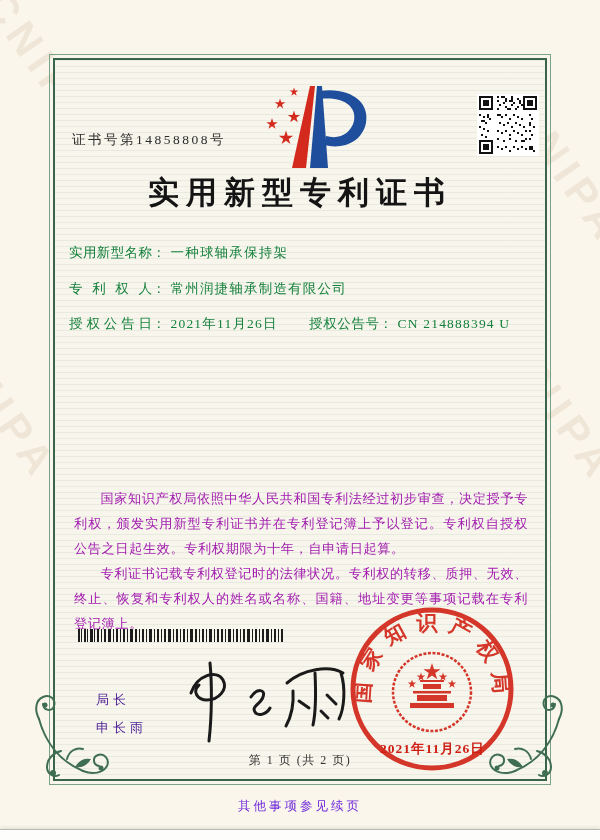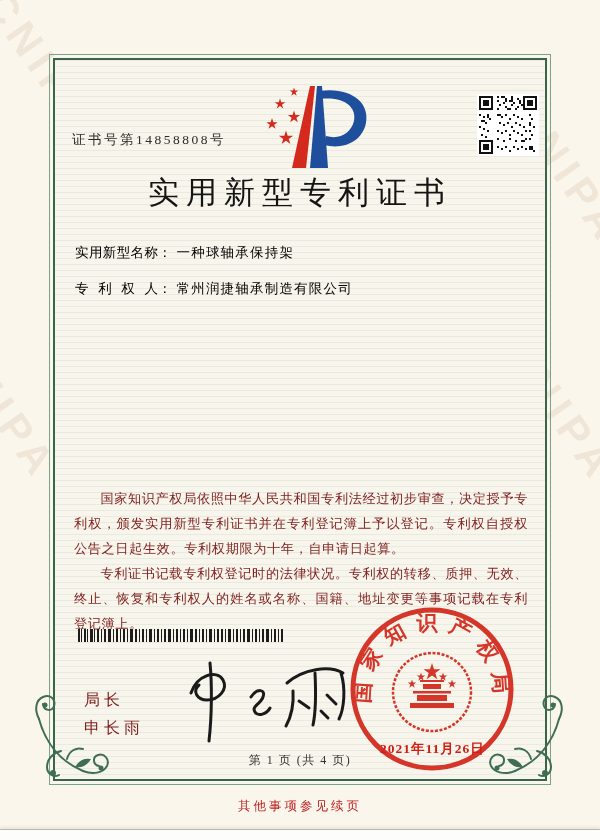--- a/index.html
+++ b/index.html
@@ -14,48 +14,48 @@
   .frame-inner{position:absolute;left:3px;top:3px;right:3px;bottom:3px;border:2px solid #39654c;
       background:repeating-linear-gradient(180deg, rgba(125,160,135,0.13) 0px, rgba(125,160,135,0.13) 1px,
                  transparent 1px, transparent 6px), #f8f6ec;}
   .corner{position:absolute;width:100px;height:100px;}
   .corner.bl{left:31px;top:689px;}
   .corner.br{left:467px;top:689px;transform:scaleX(-1);}
   
   .cert-no{position:absolute;left:72px;top:95px;font-size:13.5px;letter-spacing:2.5px;color:#2b2b2b;margin-top:36px;}
   .logo{position:absolute;left:248px;top:82px;width:132px;height:90px;}
   .qr{position:absolute;left:477px;top:94px;width:58px;height:58px;background:#fff;padding:2px;}
-  .title{position:absolute;left:0;top:172px;width:100%;text-align:center;font-size:31px;font-weight:normal;
+  .title{position:absolute;left:0;top:172px;width:100%;text-align:center;font-size:31px;font-weight:bold;
          letter-spacing:7px;color:#141414;}
   
-  .fields{position:absolute;left:75px;top:243px;width:455px;font-size:13.5px;color:#000000;}
+  .fields{position:absolute;left:69px;top:243px;width:455px;font-size:13.5px;color:#15803d;}
   .field-row{position:relative;height:35.5px;line-height:20px;white-space:nowrap;}
   .flabel{display:inline-block;width:83px;text-align:justify;text-align-last:justify;letter-spacing:0;}
   .fcolon{display:inline-block;margin-right:5px;}
   .fvalue{letter-spacing:1.2px;}
   .fgroup.right{position:absolute;left:240px;top:0;}
   .fgroup.right .flabel{width:70px;}
   
   .paras{position:absolute;left:74px;top:486px;width:454px;font-size:13.2px;line-height:25px;
-         text-align:justify;letter-spacing:0.6px;color:#7f1d1d;}
+         text-align:justify;letter-spacing:0.6px;color:#a21caf;}
   .paras p{margin:0;text-indent:2em;}
   
   .barcode{position:absolute;left:78px;top:629px;width:206px;height:13px;}
   
-  .director{position:absolute;left:84px;top:686px;font-size:16px;letter-spacing:4px;color:#7f1d1d;}
+  .director{position:absolute;left:96px;top:686px;font-size:13px;letter-spacing:4px;color:#4c1d95;}
   .director div{line-height:28px;}
   .signature{position:absolute;left:165px;top:653px;width:200px;height:95px;}
   
   .seal{position:absolute;left:347px;top:604px;width:170px;height:170px;opacity:0.92;}
   .seal-date{position:absolute;left:350px;top:740px;width:165px;text-align:center;color:#cf1e14;
              font-weight:bold;font-size:13.5px;letter-spacing:1px;}
   .page-info{position:absolute;left:0;top:752px;width:100%;text-align:center;font-size:12px;
              letter-spacing:1.5px;color:#333;}
   .footer-note{position:absolute;left:0;top:798px;width:100%;text-align:center;font-size:12.5px;
-               letter-spacing:3px;color:#b91c1c;}
+               letter-spacing:3px;color:#6d28d9;}
   .scan-strip{position:absolute;left:0;bottom:0;width:100%;height:10px;background:#fdfdfb;
               border-top:1px solid #b9b9b2;box-shadow:0 -2px 3px rgba(0,0,0,0.07);}
 </style>
 </head>
 <body>
 
 <div class="page">
 
   <div class="wm" style="left:14px;top:-18px;">CNIPA</div>
   <div class="wm" style="left:540px;top:92px;">CNIPA</div>
@@ -143,20 +143,28 @@
   </svg>
 
   <div class="title">实用新型专利证书</div>
 
   <div class="fields">
     <div class="field-row">
       <span class="flabel">实用新型名称</span><span class="fcolon">：</span><span class="fvalue">一种球轴承保持架</span>
     </div>
     <div class="field-row">
       <span class="flabel">专利权人</span><span class="fcolon">：</span><span class="fvalue">常州润捷轴承制造有限公司</span>
+    </div>
+    <div class="field-row double">
+      <span class="fgroup">
+        <span class="flabel">授权公告日</span><span class="fcolon">：</span><span class="fvalue">2021年11月26日</span>
+      </span>
+      <span class="fgroup right">
+        <span class="flabel">授权公告号</span><span class="fcolon">：</span><span class="fvalue">CN 214888394 U</span>
+      </span>
     </div>
   </div>
 
   <div class="paras">
     <p>国家知识产权局依照中华人民共和国专利法经过初步审查，决定授予专利权，颁发实用新型专利证书并在专利登记簿上予以登记。专利权自授权公告之日起生效。专利权期限为十年，自申请日起算。</p>
     <p>专利证书记载专利权登记时的法律状况。专利权的转移、质押、无效、终止、恢复和专利权人的姓名或名称、国籍、地址变更等事项记载在专利登记簿上。</p>
   </div>
 
   <svg class="barcode" viewBox="0 0 206 13" preserveAspectRatio="none" shape-rendering="crispEdges">
     <g fill="#1c1c1c">
@@ -213,18 +221,18 @@
         <rect x="73" y="76" width="24" height="2"></rect>
         <rect x="76" y="80" width="18" height="5"></rect>
         <rect x="66" y="87" width="38" height="2.5"></rect>
         <rect x="70" y="91" width="30" height="6"></rect>
         <rect x="63" y="99" width="44" height="5"></rect>
       </g>
     </g>
   </svg>
   <div class="seal-date">2021年11月26日</div>
 
-  <div class="page-info">第 1 页 (共 4 页)</div>
+  <div class="page-info">第 1 页 (共 2 页)</div>
 
   <div class="footer-note">其他事项参见续页</div>
 
   <div class="scan-strip"></div>
 </div>
 
 </body></html>

